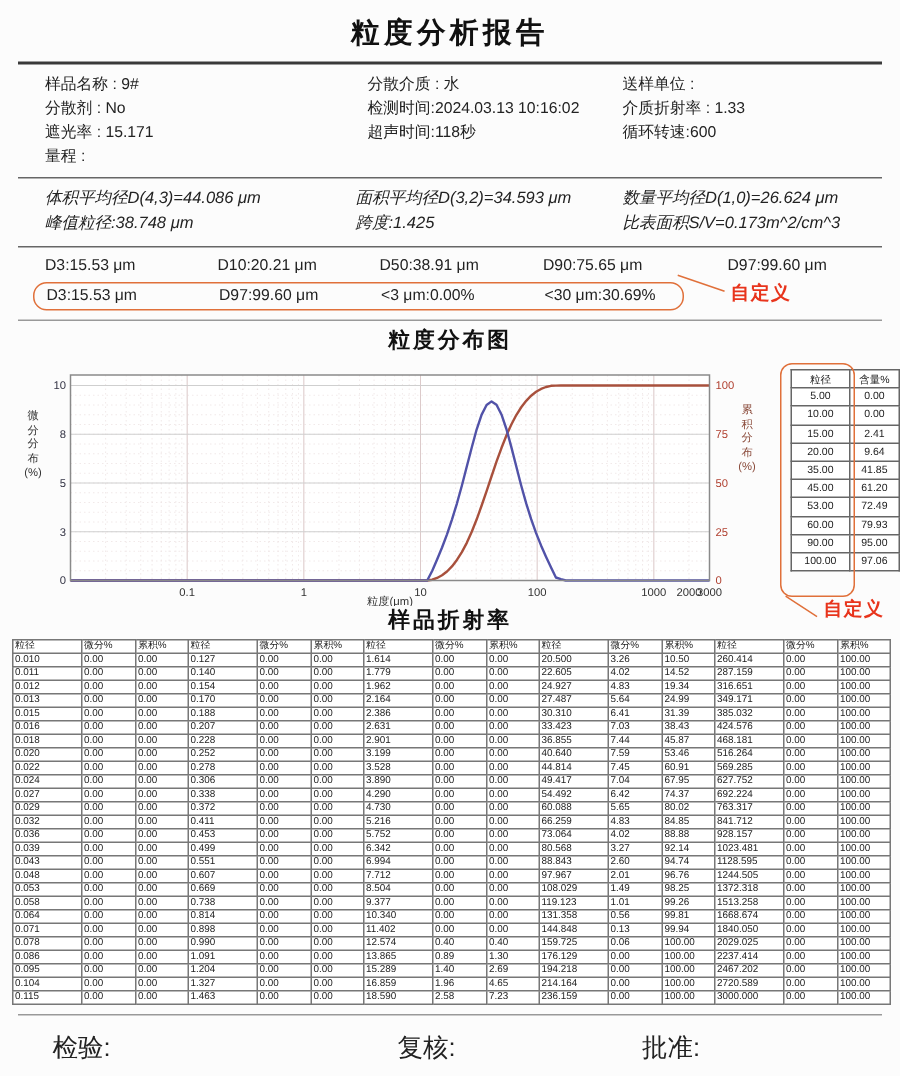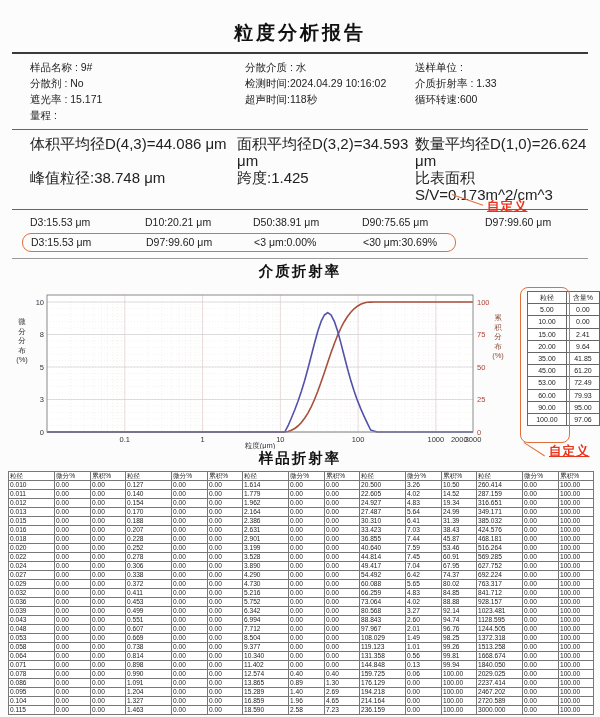--- a/index.html
+++ b/index.html
@@ -1,27 +1,27 @@
 <!DOCTYPE html>
 <html><head>
 <meta charset="utf-8">
 <style>
   html,body{margin:0;padding:0;}
   body{width:600px;height:717px;background:#fcfcfc;font-family:"Liberation Sans","DejaVu Sans",sans-serif;color:#222;position:relative;overflow:hidden;}
-  .page{position:relative;width:600px;height:524px;margin-top:11px;}
+  .page{position:relative;width:600px;height:524px;}
   .report-title{text-align:center;font-size:19px;font-weight:bold;letter-spacing:3px;padding-top:9px;color:#111;}
   .rule{border:none;border-top:2px solid #3a3a3a;margin:6px 12px 0 12px;}
   .rule.thin{border-top:1px solid #666;}
   .rule.lite{border-top:1px solid #999;}
   .info-grid{margin:5px 0 0 30px;display:grid;grid-template-columns:215px 170px auto;font-size:10.5px;line-height:16px;color:#222;}
-  .summary-grid{margin:5px 0 0 30px;display:grid;grid-template-columns:207px 178px auto;font-size:15px;line-height:17px;}
+  .summary-grid{margin:5px 0 0 30px;display:grid;grid-template-columns:207px 178px auto;font-size:11px;line-height:17px;font-style:italic;}
   .d-row{margin:5px 0 0 30px;display:grid;grid-template-columns:115px 108px 109px 123px auto;font-size:10.5px;line-height:15px;}
   .custom-row{position:relative;margin:3px 0 0 22px;width:424px;border:1.5px solid #e0703a;border-radius:9px;padding:2px 0 2px 8px;display:grid;grid-template-columns:115px 108px 109px auto;font-size:10.5px;line-height:13px;}
   .ann-line{position:absolute;border-top:1.5px solid #e0703a;transform-origin:left top;}
-  .ann-text{position:absolute;color:#e8341c;font-weight:bold;font-size:12.5px;letter-spacing:1px;text-decoration:underline;}
+  .ann-text{position:absolute;color:#e8341c;font-weight:bold;font-size:12.5px;letter-spacing:1px;}
   .section-title{text-align:center;font-size:14.5px;font-weight:bold;letter-spacing:2px;color:#111;}
   .chart-block{position:relative;height:164px;margin-top:4px;}
   .vlabel{position:absolute;font-size:7.5px;line-height:9.5px;color:#333;text-align:center;width:12px;white-space:pre-line;}
   .mini-table{position:absolute;left:527px;top:6px;border-collapse:collapse;font-size:7px;color:#222;}
   .mini-table td,.mini-table th{border:1px solid #666;padding:0 2px;height:11.2px;font-weight:normal;text-align:center;background:#fff;}
   .mini-highlight{position:absolute;left:520px;top:2px;width:48px;height:154px;border:1.5px solid #e0703a;border-radius:8px;pointer-events:none;}
   .dist-table{margin:3px auto 0 8px;border-collapse:collapse;table-layout:fixed;width:584px;font-size:6.6px;color:#222;}
   .dist-table td,.dist-table th{border:1px solid #777;padding:0 1px;height:8px;line-height:8px;font-weight:normal;text-align:left;overflow:hidden;white-space:nowrap;background:#fff;}
   .footer-grid{margin:10px 0 0 35px;display:grid;grid-template-columns:230px 163px auto;font-size:17px;}
 </style>
@@ -31,21 +31,21 @@
 <div class="page">
 
   <div class="report-title">粒度分析报告</div>
   <hr class="rule">
 
   <div class="info-grid">
       <div>样品名称 : 9#</div>
       <div>分散介质 : 水</div>
       <div>送样单位 :</div>
       <div>分散剂 : No</div>
-      <div>检测时间:2024.04.29 10:16:02</div>
+      <div>检测时间:2024.03.13 10:16:02</div>
       <div>介质折射率 : 1.33</div>
       <div>遮光率 : 15.171</div>
       <div>超声时间:118秒</div>
       <div>循环转速:600</div>
       <div>量程 :</div>
     </div>
   <hr class="rule thin">
 
   <div class="summary-grid">
       <div>体积平均径D(4,3)=44.086 μm</div>
@@ -69,21 +69,21 @@
       <div>D3:15.53 μm</div>
       <div>D97:99.60 μm</div>
       <div>&lt;3 μm:0.00%</div>
       <div>&lt;30 μm:30.69%</div>
     </div>
   <div class="ann-line" style="left:452px;top:183px;width:33px;transform:rotate(19deg);"></div>
   <div class="ann-text" style="left:487px;top:187px;">自定义</div>
 
   <hr class="rule lite">
 
-  <div class="section-title" style="margin-top:3px;">介质折射率</div>
+  <div class="section-title" style="margin-top:3px;">粒度分布图</div>
 
   <div class="chart-block">
     <svg id="chart-svg" width="516" height="164" style="position:absolute;left:8px;top:0;">
         <rect x="39" y="10" width="426" height="137" fill="#ffffff" stroke="none"></rect>
         <line x1="39" y1="17" x2="465" y2="17" stroke="#ece2e2" stroke-width="0.5" stroke-dasharray="1 2"></line>
         <line x1="39" y1="23.5" x2="465" y2="23.5" stroke="#ece2e2" stroke-width="0.5" stroke-dasharray="1 2"></line>
         <line x1="39" y1="30" x2="465" y2="30" stroke="#ece2e2" stroke-width="0.5" stroke-dasharray="1 2"></line>
         <line x1="39" y1="36.5" x2="465" y2="36.5" stroke="#ece2e2" stroke-width="0.5" stroke-dasharray="1 2"></line>
         <line x1="39" y1="43" x2="465" y2="43" stroke="#ece2e2" stroke-width="0.5" stroke-dasharray="1 2"></line>
         <line x1="39" y1="49.5" x2="465" y2="49.5" stroke="#ece2e2" stroke-width="0.5" stroke-dasharray="1 2"></line>

